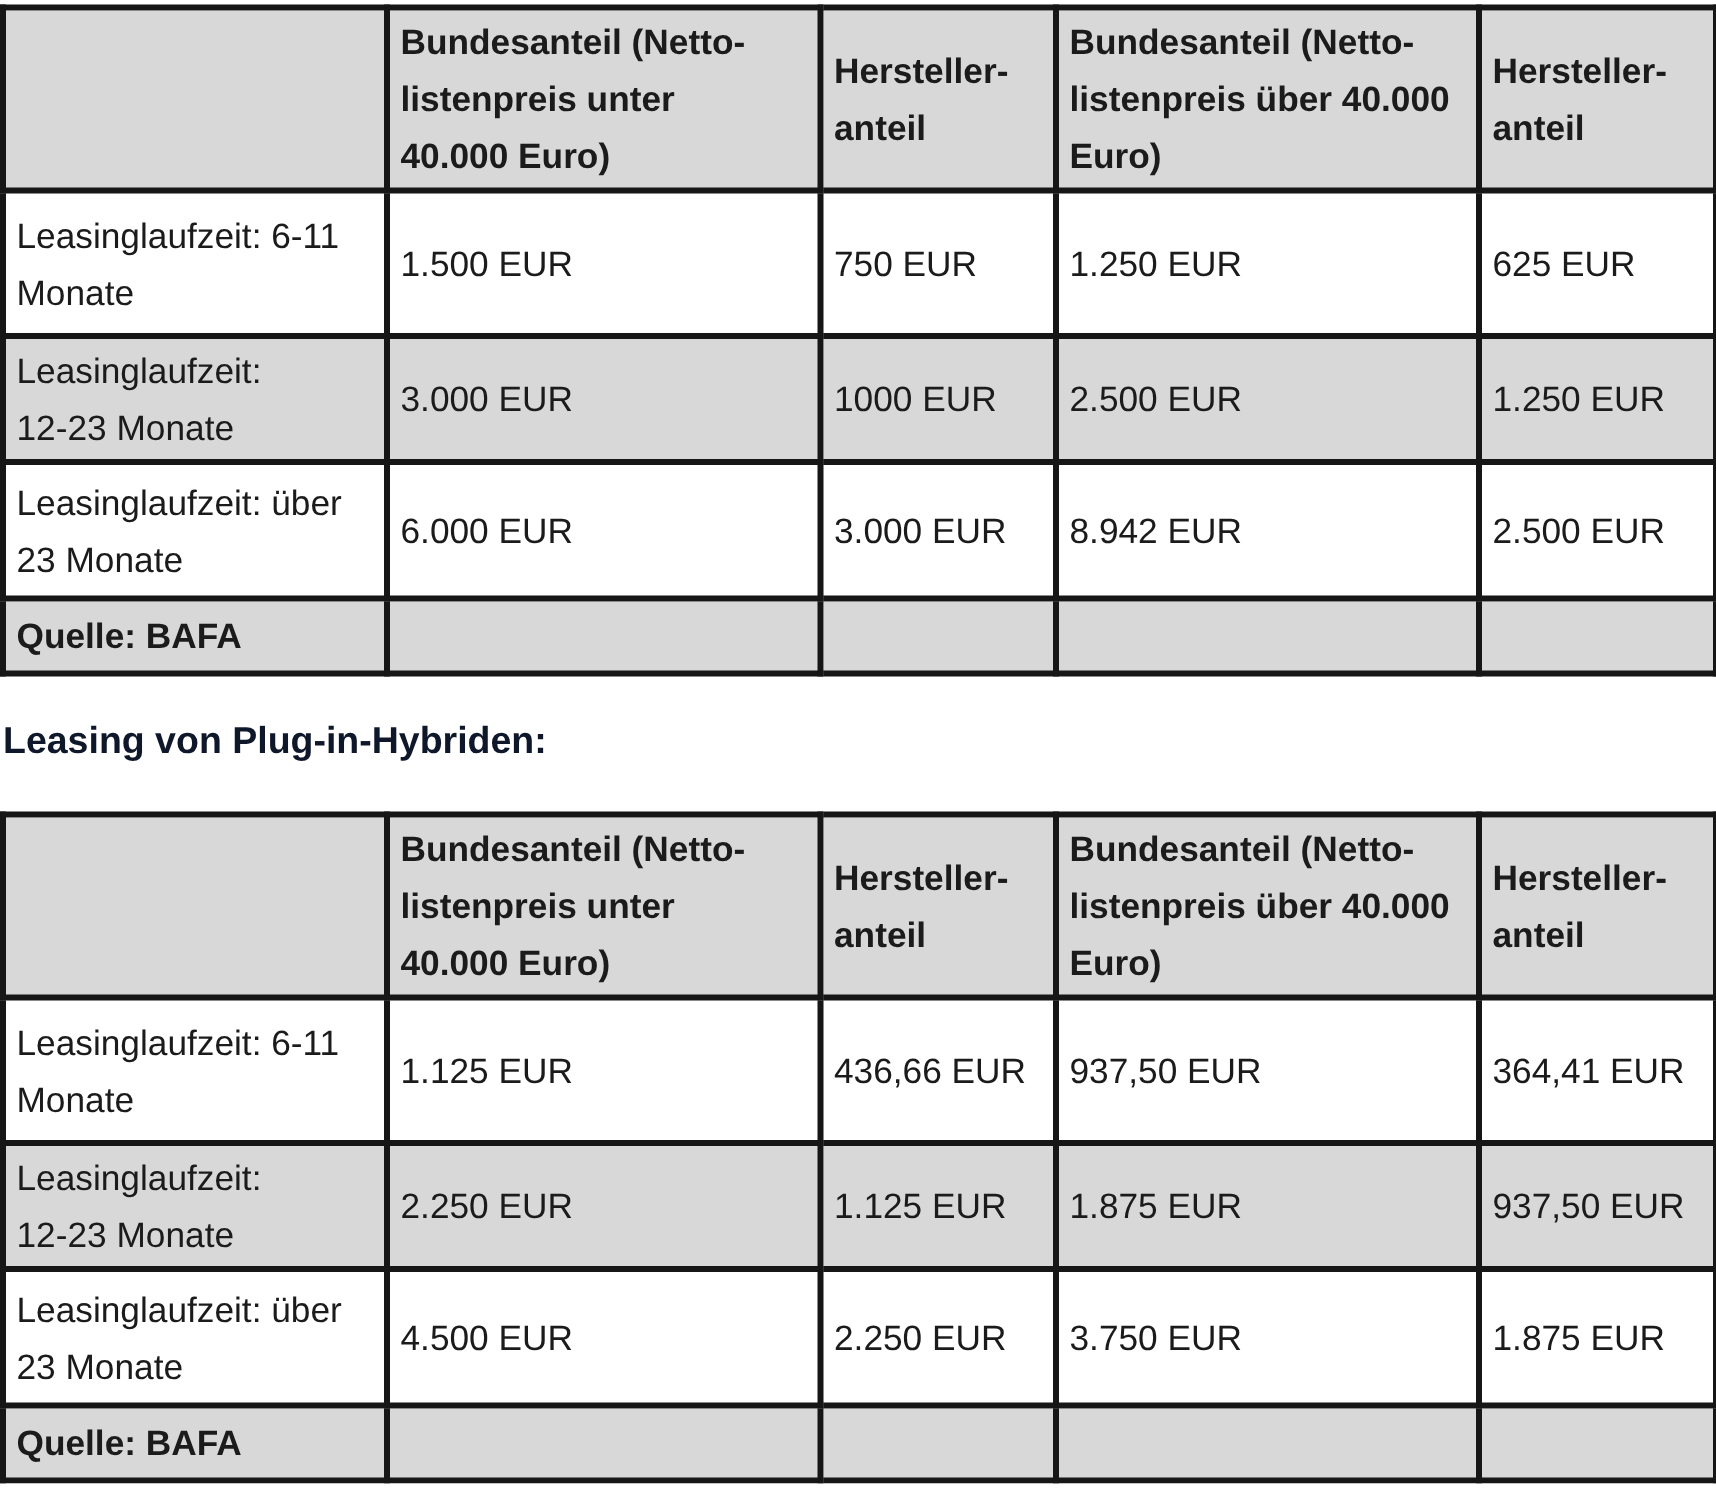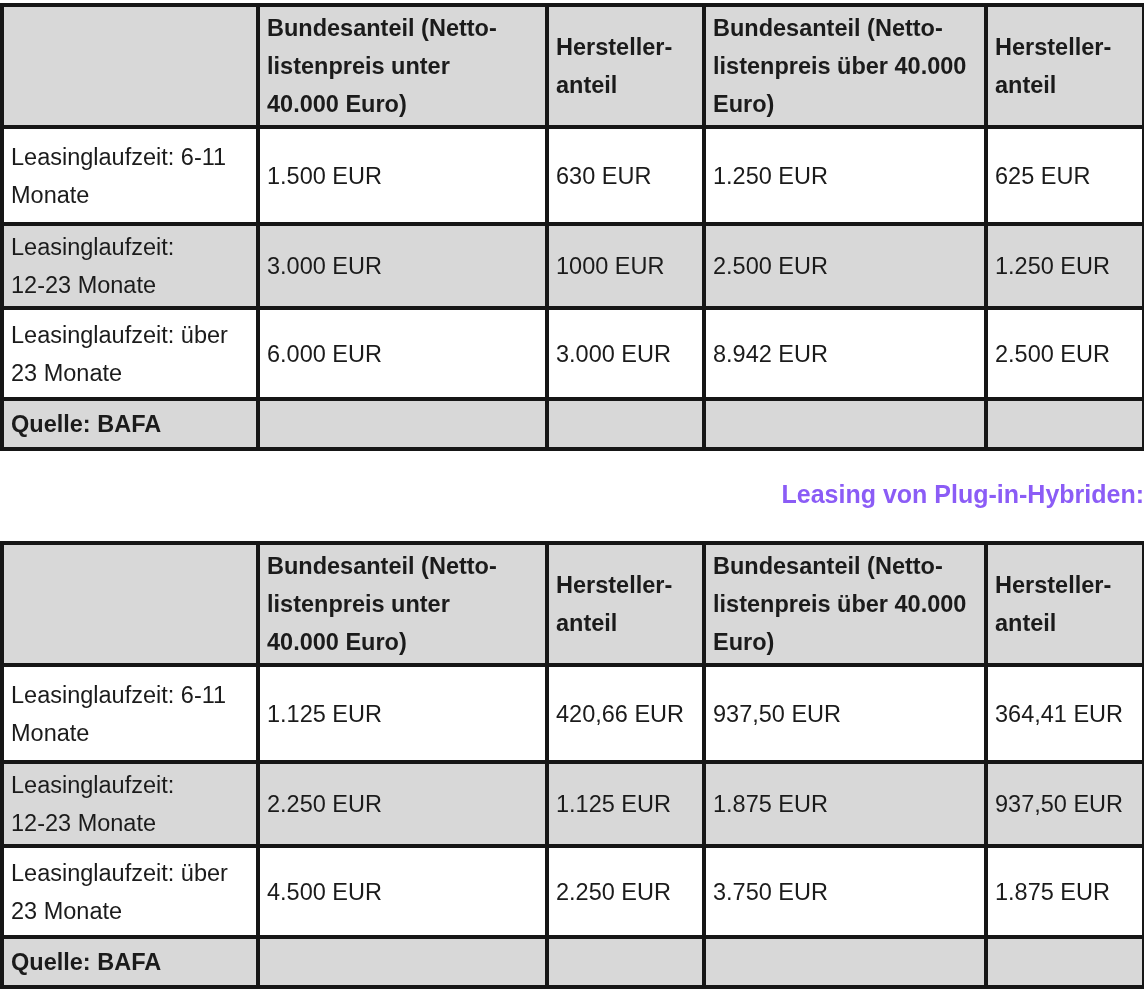--- a/index.html
+++ b/index.html
@@ -40,22 +40,21 @@
   tr.row-3 { height: 91px; }
   tr.row-quelle { height: 50px; font-weight: bold; }
   tr.stripe td { background: #d8d8d8; }
   tr.plain td { background: #ffffff; }
   .section-heading {
     font-size: 25px;
     font-weight: bold;
     margin: 0;
     padding: 27px 0 31px 2px;
     line-height: 32px;
-    color: #8b5cf6;
-    text-align: right;
+    color: #0f172a;
   }
   .spacer-col-1 { width: 256px; }
   .spacer-col-2 { width: 289px; }
   .spacer-col-3 { width: 157px; }
   .spacer-col-4 { width: 282px; }
   .spacer-col-5 { width: 158px; }
 </style>
 </head>
 <body>
 
@@ -80,21 +79,21 @@
         <th>Bundesanteil (Netto-
 listenpreis über 40.000
 Euro)</th>
         <th>Hersteller-
 anteil</th>
       </tr>
       <tr class="row-1 plain">
         <td>Leasinglaufzeit: 6-11
 Monate</td>
         <td>1.500 EUR</td>
-        <td>630 EUR</td>
+        <td>750 EUR</td>
         <td>1.250 EUR</td>
         <td>625 EUR</td>
       </tr>
       <tr class="row-2 stripe">
         <td>Leasinglaufzeit:
 12-23 Monate</td>
         <td>3.000 EUR</td>
         <td>1000 EUR</td>
         <td>2.500 EUR</td>
         <td>1.250 EUR</td>
@@ -138,21 +137,21 @@
         <th>Bundesanteil (Netto-
 listenpreis über 40.000
 Euro)</th>
         <th>Hersteller-
 anteil</th>
       </tr>
       <tr class="row-1 plain">
         <td>Leasinglaufzeit: 6-11
 Monate</td>
         <td>1.125 EUR</td>
-        <td>420,66 EUR</td>
+        <td>436,66 EUR</td>
         <td>937,50 EUR</td>
         <td>364,41 EUR</td>
       </tr>
       <tr class="row-2 stripe">
         <td>Leasinglaufzeit:
 12-23 Monate</td>
         <td>2.250 EUR</td>
         <td>1.125 EUR</td>
         <td>1.875 EUR</td>
         <td>937,50 EUR</td>

